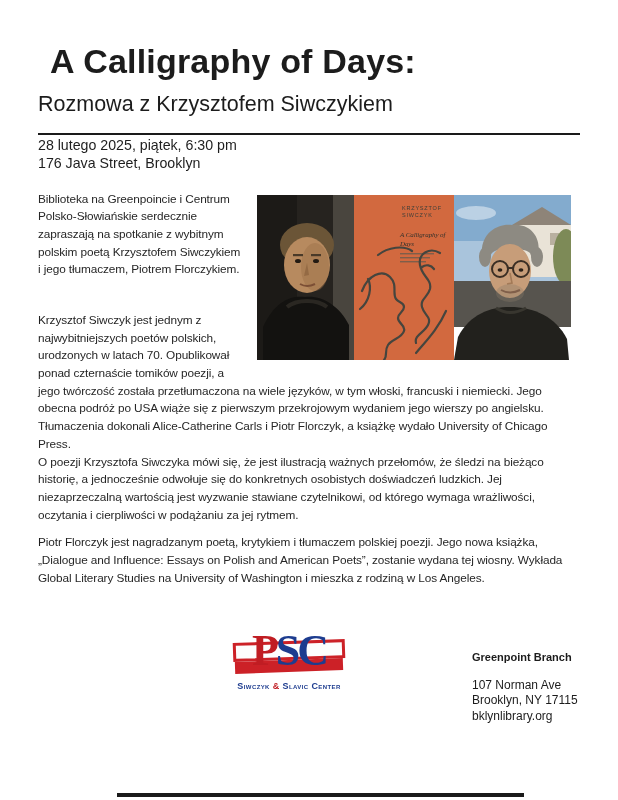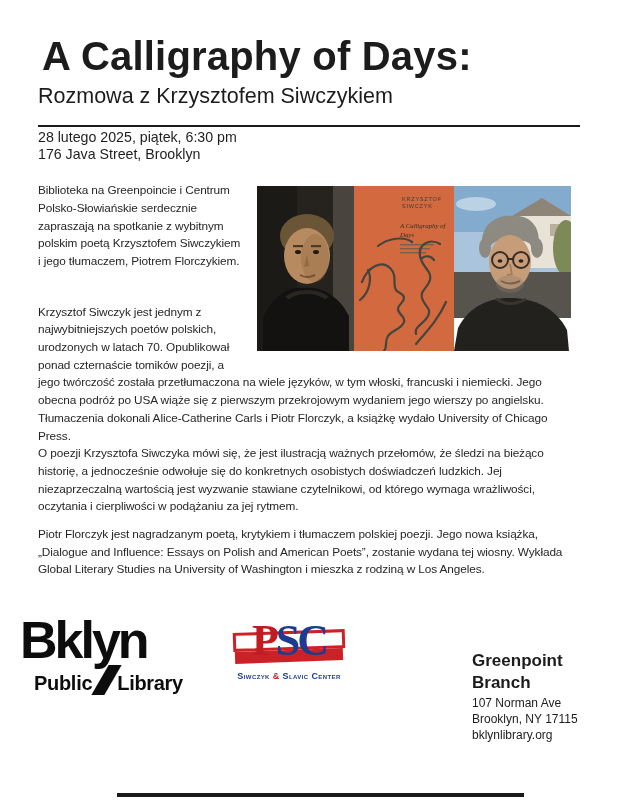--- a/index.html
+++ b/index.html
@@ -3,21 +3,21 @@
 <meta charset="utf-8">
 <style>
   html,body { margin:0; padding:0; background:#ffffff; }
   .page {
     position:relative; width:618px; height:800px; margin:0 auto;
     background:#ffffff; overflow:hidden;
     font-family:"Liberation Sans", sans-serif; color:#242424;
   }
   
   .header { padding:30px 38px 0 38px; }
-  .title { margin:4px; font-size:40px; line-height:1.12; font-weight:600; color:#1c1c1c; letter-spacing:0.2px; }
+  .title { margin:12px; font-size:34px; line-height:1.12; font-weight:600; color:#1c1c1c; letter-spacing:0.2px; }
   .subtitle { margin:5px 0 16px 0; font-size:21.5px; line-height:1.15; font-weight:500; color:#1c1c1c; }
   .rule { border:none; border-top:2px solid #1a1a1a; margin:15px 38px 0 38px; }
   
   .event-details { margin:2px 38px 0 38px; font-size:14.2px; line-height:1.26; font-weight:500; color:#1e1e1e; }
   
   .content { margin:0 38px; font-size:11.8px; line-height:1.5; letter-spacing:-0.1px; color:#262626; }
   .photo-strip {
     float:right; width:349px; height:165px;
     margin:4px -26px 13px 14px; display:flex; overflow:hidden;
   }
@@ -26,34 +26,34 @@
   .bio   { margin:33px 0 0 0; }
   .bio2  { margin:10px 0 0 0; }
   .bio b, .bio2 b { font-weight:400; color:#1f1f1f; }
   
   .bpl { position:absolute; left:20px; top:620px; color:#0d0d0d; }
   .bpl-word { font-size:52px; font-weight:700; letter-spacing:-3px; line-height:0.8; }
   .bpl-sub  { display:flex; align-items:flex-end; margin:3px 0 0 14px; font-size:20px; font-weight:700; letter-spacing:-0.3px; line-height:1; }
   .bpl-slash { width:13px; height:30px; background:#0d0d0d; transform:skewX(-30deg); margin:0 4px -2px 8px; }
   
   .psc { position:absolute; left:233px; top:624px; width:112px; text-align:center; }
-  .psc-flag { position:relative; height:46px; }
+  .psc-flag { position:relative; height:46px;margin-top:10px; }
   .flag-top    { position:absolute; left:0; right:0; top:7px;  height:13px; background:#fdfdfd; border:3px solid #cc2127; transform:rotate(-2deg); }
   .flag-bottom { position:absolute; left:2px; right:2px; top:26px; height:12px; background:#cc2127; transform:rotate(-2deg); }
   .psc-letters {
     position:absolute; left:0; width:100%; top:-5px;
     font-family:"Liberation Serif", serif; font-weight:700;
     font-size:44px; line-height:1; letter-spacing:-3px;
   }
   .l-p { color:#c01d23; } .l-s { color:#1d3c8f; } .l-c { color:#1d3c8f; }
   .psc-caption { margin-top:1px; font-size:9px; font-weight:700; color:#1d3c8f; font-variant:small-caps; letter-spacing:0.4px; }
   .psc-caption .amp { color:#c01d23; }
   
   .branch { position:absolute; left:472px; top:650px; font-size:12px; line-height:1.32; color:#1c1c1c; }
-  .branch-name { font-size:17px; font-weight:700; margin-bottom:1px; }
+  .branch-name { font-size:11px; font-weight:700; margin-bottom:13px; }
   
   .bottom-bar { position:absolute; left:117px; top:793px; width:407px; height:4px; background:#1a1a1a; }
 </style>
 </head>
 <body>
 
 <div class="page">
 
   <div class="header">
     <h1 class="title">A Calligraphy of Days:</h1>
@@ -132,28 +132,20 @@
       </svg>
     </div>
 
     <p class="intro">Biblioteka na Greenpoincie i Centrum Polsko-Słowiańskie serdecznie zapraszają na spotkanie z wybitnym polskim poetą Krzysztofem Siwczykiem i jego tłumaczem, Piotrem Florczykiem.</p>
 
     <p class="bio"><b>Krzysztof Siwczyk</b><span> jest jednym z najwybitniejszych poetów polskich, urodzonych w latach 70. Opublikował ponad czternaście tomików poezji, a jego twórczość została przetłumaczona na wiele języków, w tym włoski, francuski i niemiecki. Jego obecna podróż po USA wiąże się z pierwszym przekrojowym wydaniem jego wierszy po angielsku. Tłumaczenia dokonali Alice-Catherine Carls i Piotr Florczyk, a książkę wydało University of Chicago Press.</span><br><span>O poezji Krzysztofa Siwczyka mówi się, że jest ilustracją ważnych przełomów, że śledzi na bieżąco historię, a jednocześnie odwołuje się do konkretnych osobistych doświadczeń ludzkich. Jej niezaprzeczalną wartością jest wyzwanie stawiane czytelnikowi, od którego wymaga wrażliwości, oczytania i cierpliwości w podążaniu za jej rytmem.</span></p>
 
     <p class="bio2"><b>Piotr Florczyk</b><span> jest nagradzanym poetą, krytykiem i tłumaczem polskiej poezji. Jego nowa książka, „Dialogue and Influence: Essays on Polish and American Poets”, zostanie wydana tej wiosny. Wykłada Global Literary Studies na University of Washington i mieszka z rodziną w Los Angeles.</span></p>
   </div>
 
-  <div class="bpl">
-    <div class="bpl-word">Bklyn</div>
-    <div class="bpl-sub">
-      <span>Public</span>
-      <span class="bpl-slash"></span>
-      <span>Library</span>
-    </div>
-  </div>
 
   <div class="psc">
     <div class="psc-flag">
       <div class="flag-top"></div>
       <div class="flag-bottom"></div>
       <div class="psc-letters"><span class="l-p">P</span><span class="l-s">S</span><span class="l-c">C</span></div>
     </div>
     <div class="psc-caption"><span>Siwczyk </span><span class="amp">&amp;</span><span> Slavic Center</span></div>
   </div>
 

